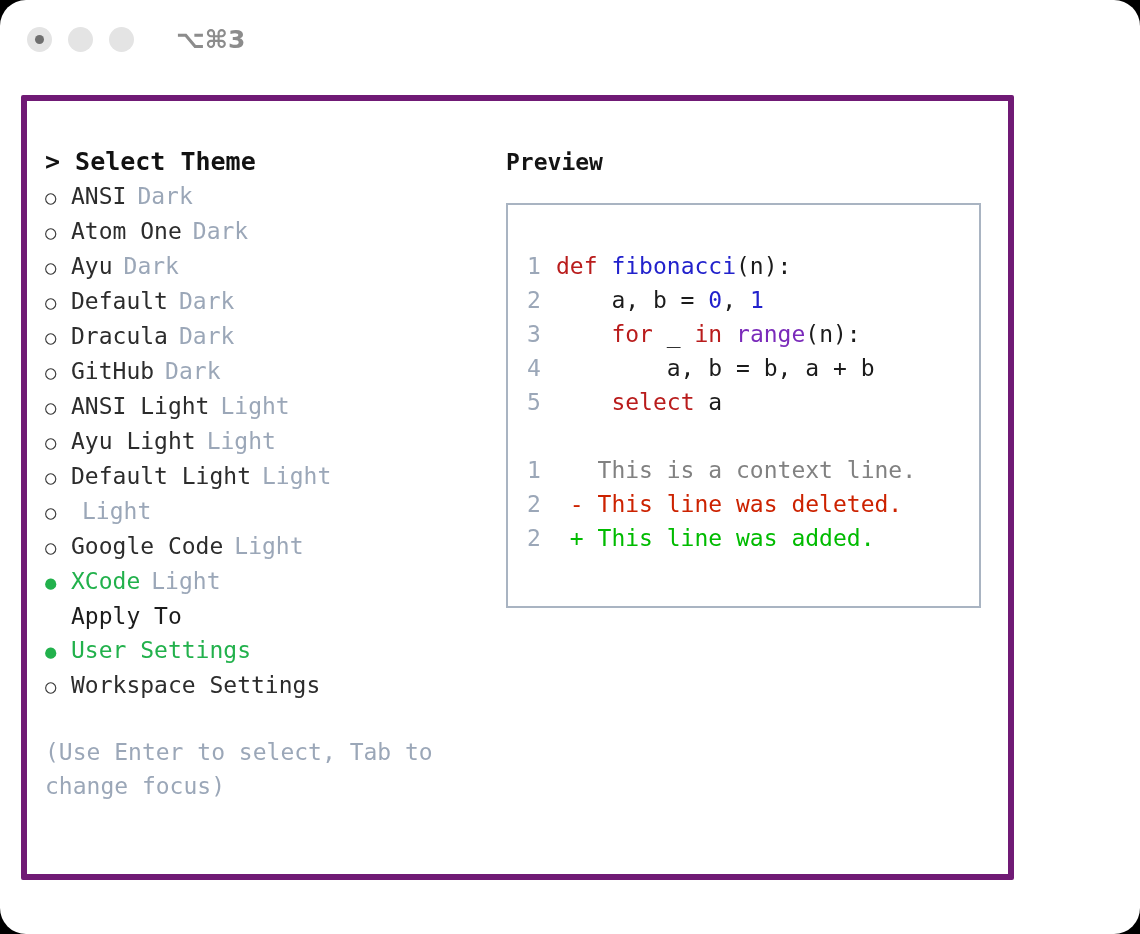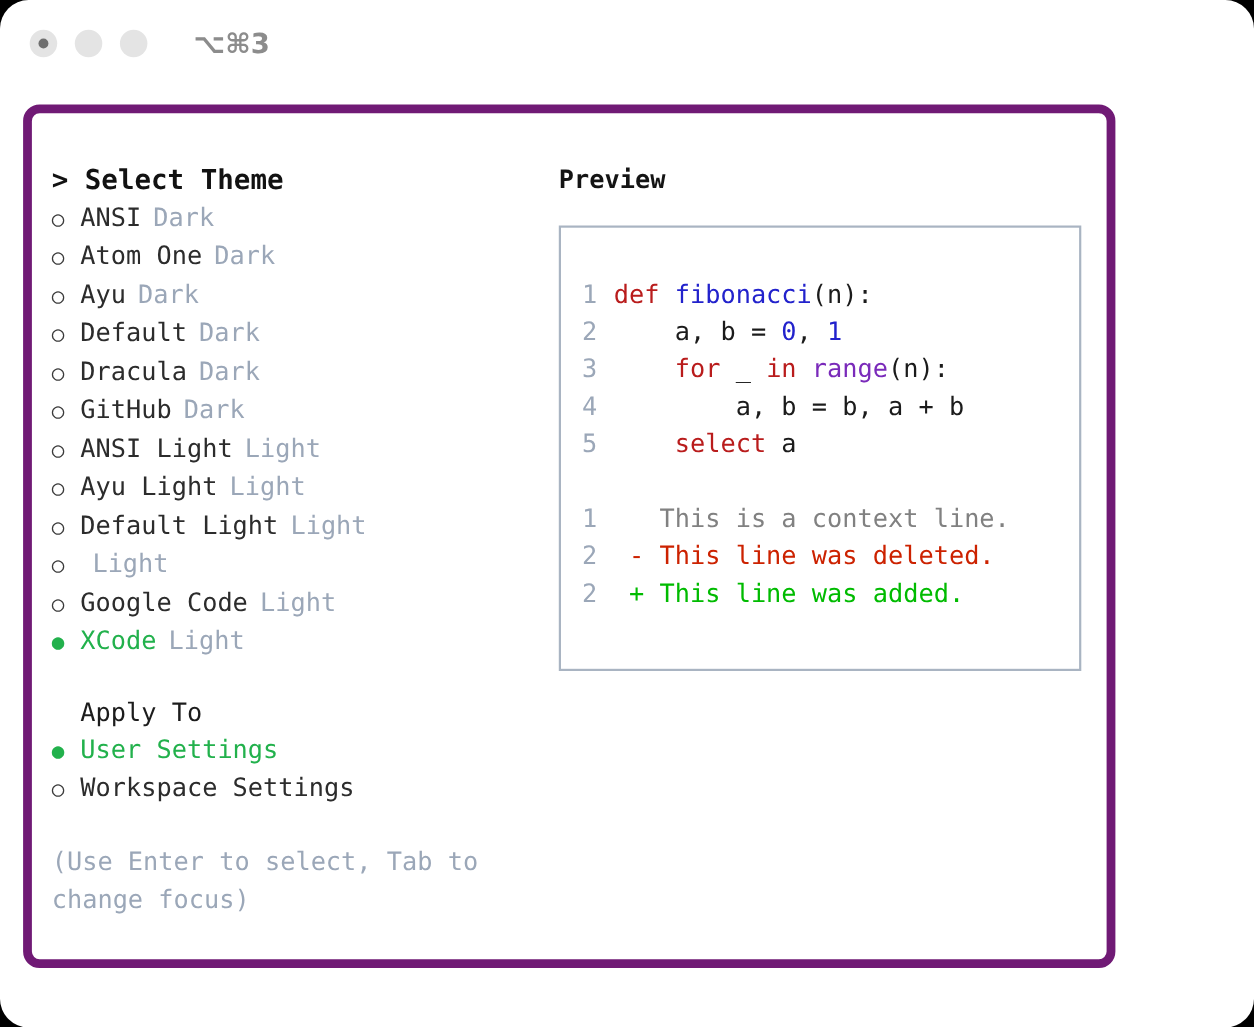--- a/index.html
+++ b/index.html
@@ -65,22 +65,22 @@
     font-family: "DejaVu Sans", "Liberation Sans", sans-serif;
   }
 
   
   #main-panel {
     position: absolute;
     left: 21px;
     top: 95px;
     width: 993px;
     height: 785px;
-    border: 8px solid #701a75;
-    border-radius: 15px;
+    border: 6px solid #701a75;
+    border-radius: 2px;
     box-sizing: border-box;
     background: #ffffff;
     padding-left: 28px;
   }
 
   
   #theme-column {
     position: absolute;
     left: 18px;
     top: 44px;
@@ -110,21 +110,21 @@
     color: #3a3a3a;
   }
   .theme-row.selected .theme-bullet { color: #22b14c; }
   .theme-name { color: #2c2c2c; }
   .theme-row.selected .theme-name { color: #22b14c; }
   .theme-variant {
     color: #9ba7b8;
     margin-left: 11px;
   }
 
-  #apply-to-block { margin-top: 30px; }
+  #apply-to-block { }
   #apply-to-heading {
     font-size: 23px;
     color: #1c1c1c;
     line-height: 34px;
     padding-left: 26px;
     white-space: pre;
   }
 
   #hint-text {
     margin-top: 32px;

